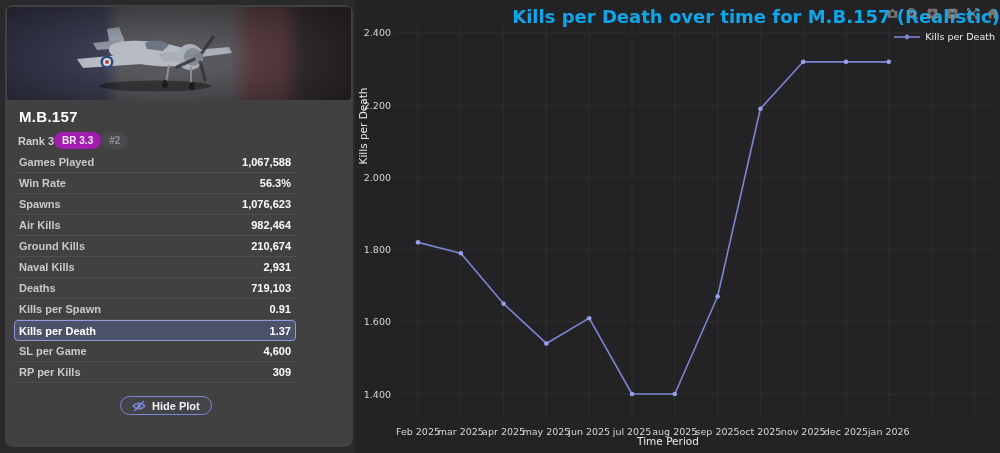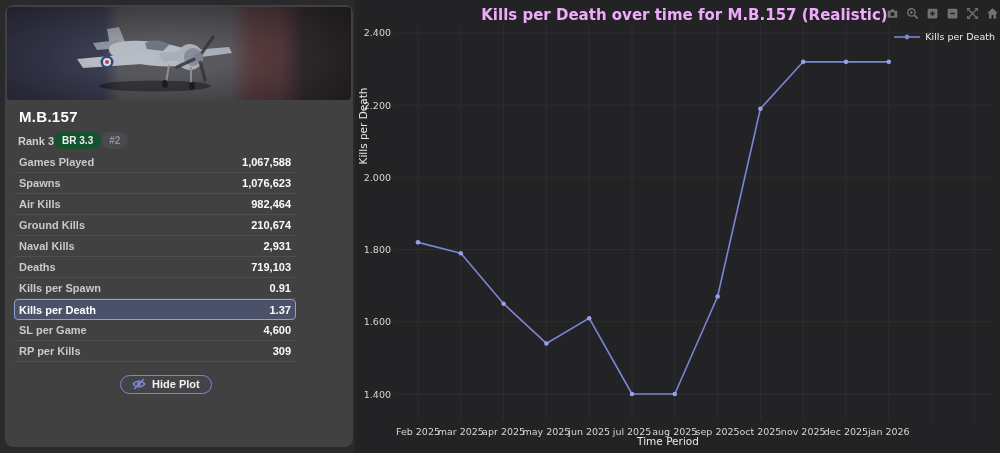--- a/index.html
+++ b/index.html
@@ -11,37 +11,37 @@
   .card{width:348px;height:442px;background:#414141;border-radius:8px;position:relative;overflow:hidden;}
   .vehicle-image{position:relative;margin:2px;height:93px;border-radius:4px;overflow:hidden;
     background:linear-gradient(90deg,#33354a 0%,#3b3d52 28%,#57575b 33%,#59595d 65%,#5e4043 71%,#5c3e41 80%,#372f32 86%,#2c282b 100%);}
   .vehicle-image .vignette{position:absolute;inset:0;
     background:radial-gradient(ellipse at 44% 55%, rgba(0,0,0,0) 25%, rgba(16,14,16,0.55) 95%);}
   .plane-svg{position:absolute;inset:0;}
   .v-title{margin:8px 0 0 14px;font-size:15px;line-height:18px;font-weight:bold;color:#ffffff;letter-spacing:.3px;}
   .badges{display:flex;align-items:center;gap:0;margin:6px 0 0 13px;height:17px;}
   .rank{font-size:11px;font-weight:bold;color:#cfcfcf;}
   .badge{font-size:10px;font-weight:bold;border-radius:9px;padding:3px 8px;line-height:11px;}
-  .badge.br{background:#14532d;color:#ececec;}
+  .badge.br{background:#a21caf;color:#ececec;}
   .badge.pos{background:#4a4a4e;color:#8f8f96;}
   .stats{margin:3px 0 0 9px;width:282px;}
   .stat-row{display:flex;justify-content:space-between;align-items:center;height:20px;padding:0 5px;
     border-bottom:1px solid rgba(255,255,255,.08);box-sizing:content-box;}
   .stat-row .lbl{font-size:11px;font-weight:600;color:#c9c9c9;}
   .stat-row .val{font-size:11px;font-weight:bold;color:#fafafa;}
   .stat-row.hl{background:#4a5168;border:1px solid #929bdc;border-radius:4px;height:19px;padding:0 4px;}
   .stat-row.hl .lbl{color:#ffffff;}
-  .plot-toggle{display:inline-flex;align-items:flex-end;gap:6px;margin:13px 0 0 115px;padding:3px 11px;height:19px;
+  .plot-toggle{display:inline-flex;align-items:center;gap:6px;margin:13px 0 0 115px;padding:3px 11px;height:19px;
     background:rgba(124,134,212,0.05);border:1px solid #7c86d4;border-radius:14px;color:#f2f2f2;
     font-size:11px;font-weight:bold;font-family:"Liberation Sans",sans-serif;cursor:pointer;box-sizing:border-box;}
 
   
   .chart-region{position:relative;width:645px;height:453px;background:#232325;font-family:"DejaVu Sans",sans-serif;}
-  .chart-title{position:absolute;top:6px;left:0;width:100%;padding-left:14px;box-sizing:border-box;text-align:center;
-    font-size:15px;font-weight:600;color:#f0abfc;}
+  .chart-title{position:absolute;top:6px;left:0;width:100%;padding-left:14px;box-sizing:border-box;text-align:right;
+    font-size:18px;font-weight:600;color:#0ea5e9;}
   .modebar{position:absolute;top:5px;right:1px;display:flex;gap:7px;align-items:center;}
   .modebar .mbtn{width:13px;height:13px;display:inline-block;cursor:pointer;opacity:.75;}
   .legend{position:absolute;top:31px;right:5px;display:flex;align-items:center;gap:5px;cursor:pointer;}
   .legend .legend-label{font-size:9.5px;color:#ededed;}
   .yaxis-title{position:absolute;top:120px;left:-92px;width:200px;text-align:center;transform:rotate(-90deg);
     font-size:10.5px;color:#e8e8e8;}
   .xaxis-title{position:absolute;bottom:6px;left:40px;width:546px;text-align:center;font-size:10.5px;color:#e8e8e8;}
   svg text.tick{fill:#d6d6d6;font-size:9.5px;font-family:"DejaVu Sans",sans-serif;}
 </style>
 </head>
@@ -80,20 +80,24 @@
       <div class="badges">
         <span class="rank">Rank 3</span>
         <span class="badge br">BR 3.3</span>
         <span class="badge pos">#2</span>
       </div>
 
       <div class="stats">
           <div class="stat-row">
     <span class="lbl">Games Played</span>
     <span class="val">1,067,588</span>
+  </div>
+          <div class="stat-row">
+    <span class="lbl">Win Rate</span>
+    <span class="val">56.3%</span>
   </div>
           <div class="stat-row">
     <span class="lbl">Spawns</span>
     <span class="val">1,076,623</span>
   </div>
           <div class="stat-row">
     <span class="lbl">Air Kills</span>
     <span class="val">982,464</span>
   </div>
           <div class="stat-row">

